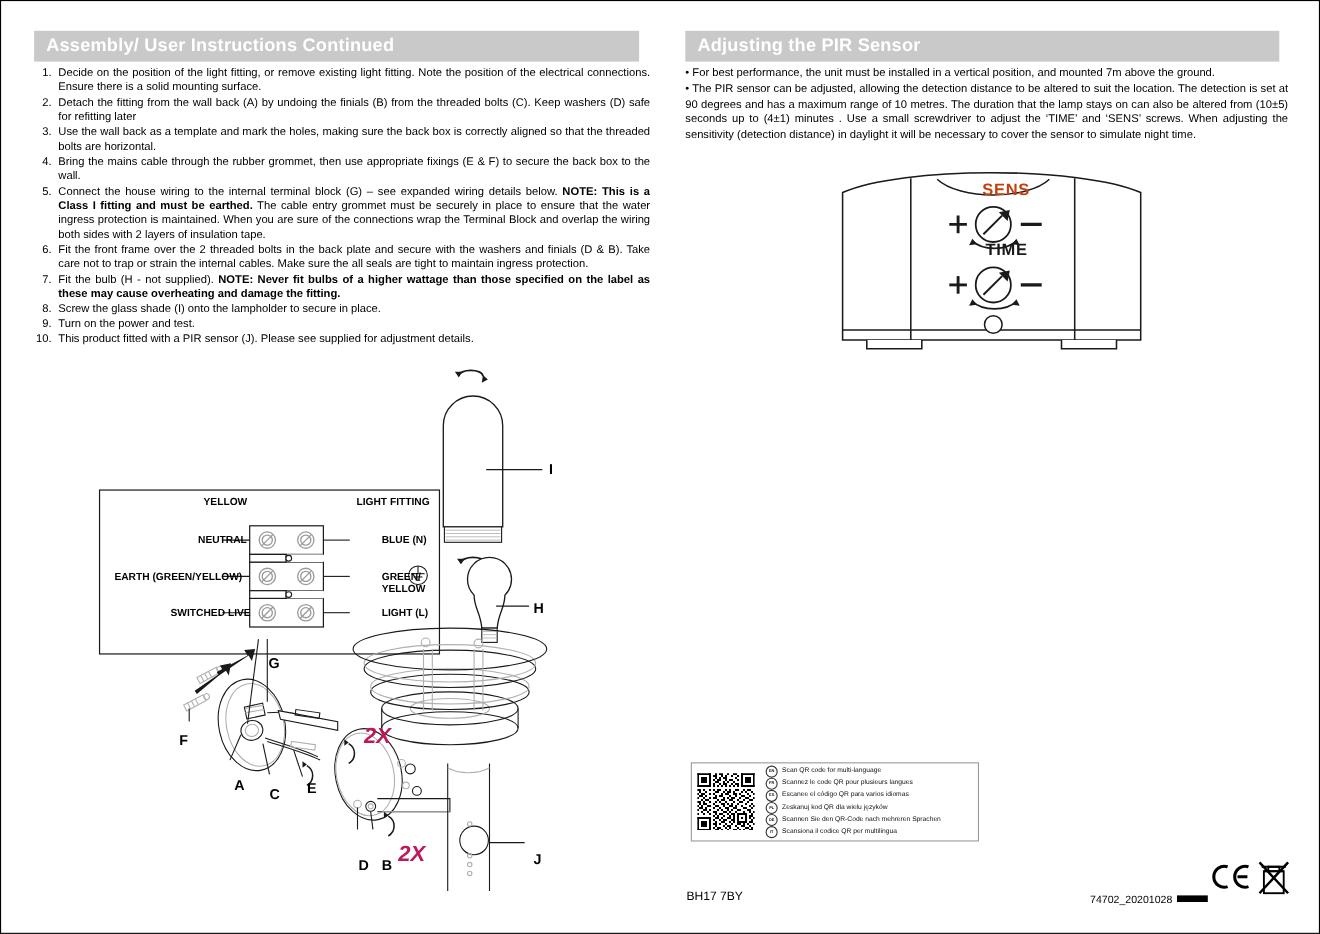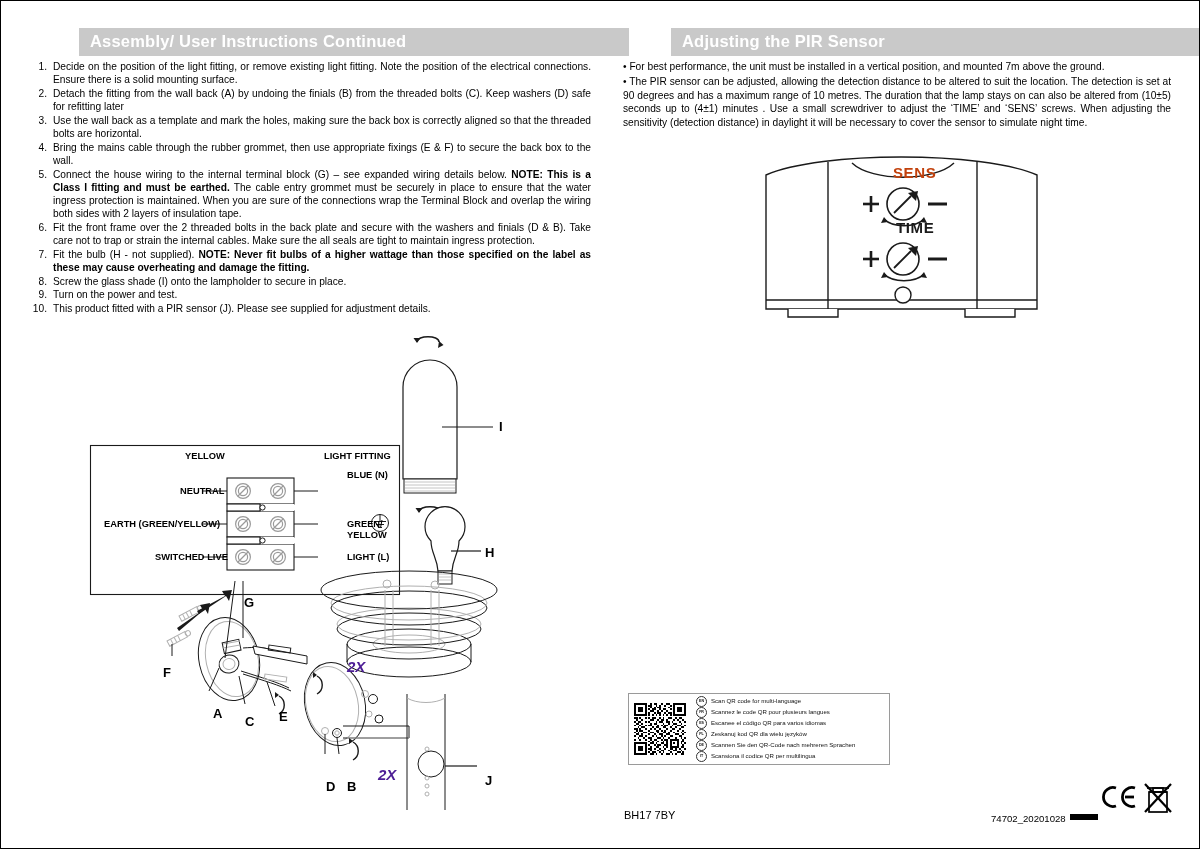--- a/index.html
+++ b/index.html
@@ -23,21 +23,20 @@
   
   .section-bar{
     background:#c9c9c9;
     color:#ffffff;
     font-size:16.5px;
     font-weight:bold;
     letter-spacing:0.2px;
     padding:4px 12px 5px 11px;
     box-sizing:border-box;
     line-height:1.18;
-    margin-left:48px;
   }
   #left-bar{position:absolute;left:14px;top:27px;width:550px;}
   #right-bar{position:absolute;left:8px;top:27px;width:540px;}
 
   
   #steps{
     position:absolute;left:14px;top:59px;width:560px;
     font-size:10.2px;line-height:1.295;color:#000;
   }
   .step{display:flex;margin-bottom:0.5px;}
@@ -64,23 +63,22 @@
   .wlabel{
     position:absolute;font-size:9.3px;font-weight:bold;color:#000;
     white-space:nowrap;line-height:1.12;
   }
 
   
   .partletter{
     position:absolute;font-size:13px;font-weight:bold;color:#000;
   }
   .mult{
-    position:absolute;font-size:15px;font-weight:bold;color:#4c1d95;
+    position:absolute;font-size:20px;font-weight:bold;color:#be185d;
     font-style:italic;
-    margin-left:16px;
   }
 
   
   #qr-box{
     position:absolute;left:13px;top:692px;width:262px;height:72px;
     border:1px solid #9a9a9a;box-sizing:border-box;background:#fff;
     display:flex;align-items:center;padding:4px 5px;
   }
   #qr-img{width:52px;height:52px;flex:0 0 52px;}
   #qr-lines{margin-left:10px;font-size:6.1px;line-height:1.72;color:#111;}
@@ -214,21 +212,21 @@
           <line x1="290" y1="69.5" x2="290" y2="76"></line>
           <line x1="284" y1="76.5" x2="296" y2="76.5"></line>
           <line x1="286" y1="79.5" x2="294" y2="79.5"></line>
           <line x1="288" y1="82.5" x2="292" y2="82.5"></line>
         </g>
       </svg>
     </div>
     <div class="wlabel" style="left:168px;top:450px;">YELLOW</div>
     <div class="wlabel" style="left:307px;top:450px;">LIGHT FITTING</div>
     <div class="wlabel" style="left:163px;top:485px;">NEUTRAL</div>
-    <div class="wlabel" style="left:330px;top:469px;">BLUE (N)</div>
+    <div class="wlabel" style="left:330px;top:485px;">BLUE (N)</div>
     <div class="wlabel" style="left:87px;top:518px;">EARTH (GREEN/YELLOW)</div>
     <div class="wlabel" style="left:330px;top:518px;">GREEN/</div>
     <div class="wlabel" style="left:330px;top:529px;">YELLOW</div>
     <div class="wlabel" style="left:138px;top:551px;">SWITCHED LIVE</div>
     <div class="wlabel" style="left:330px;top:551px;">LIGHT (L)</div>
 
     <div class="draw" id="shade-drawing" style="left:378px;top:330px;">
       <svg width="130" height="190" viewBox="0 0 130 190">
 
         <g fill="none" stroke="#1a1a1a" stroke-width="1.5">

